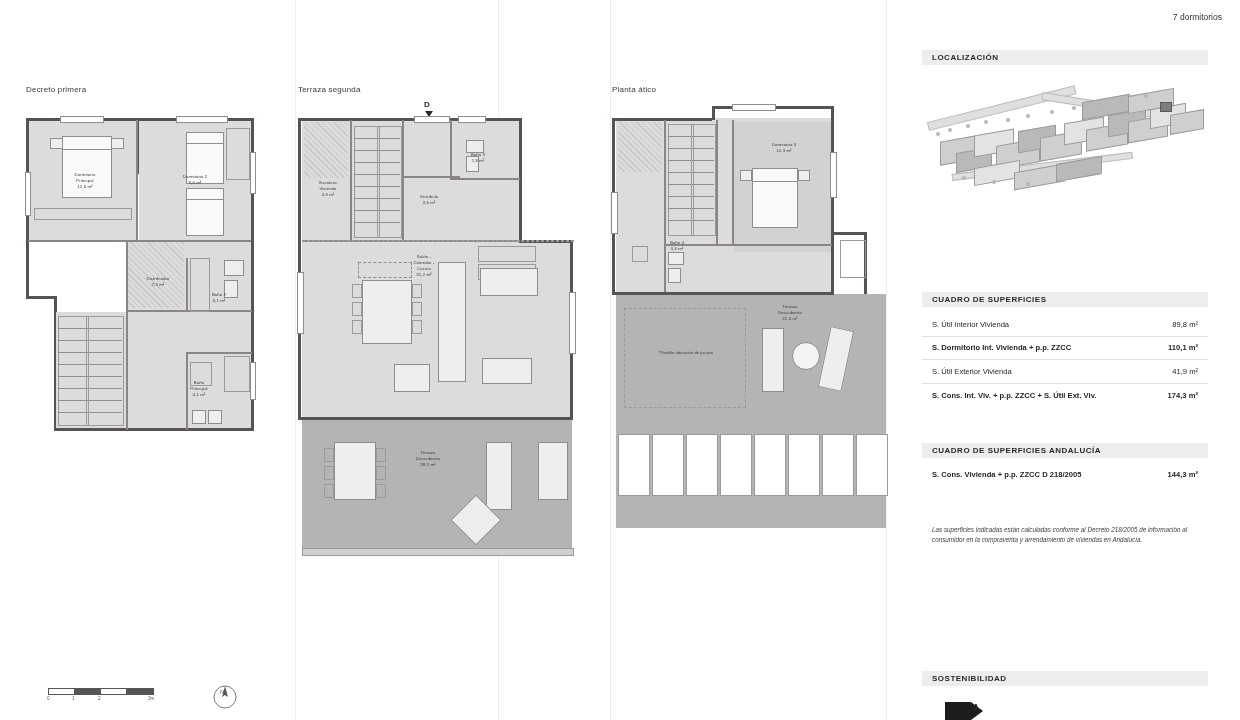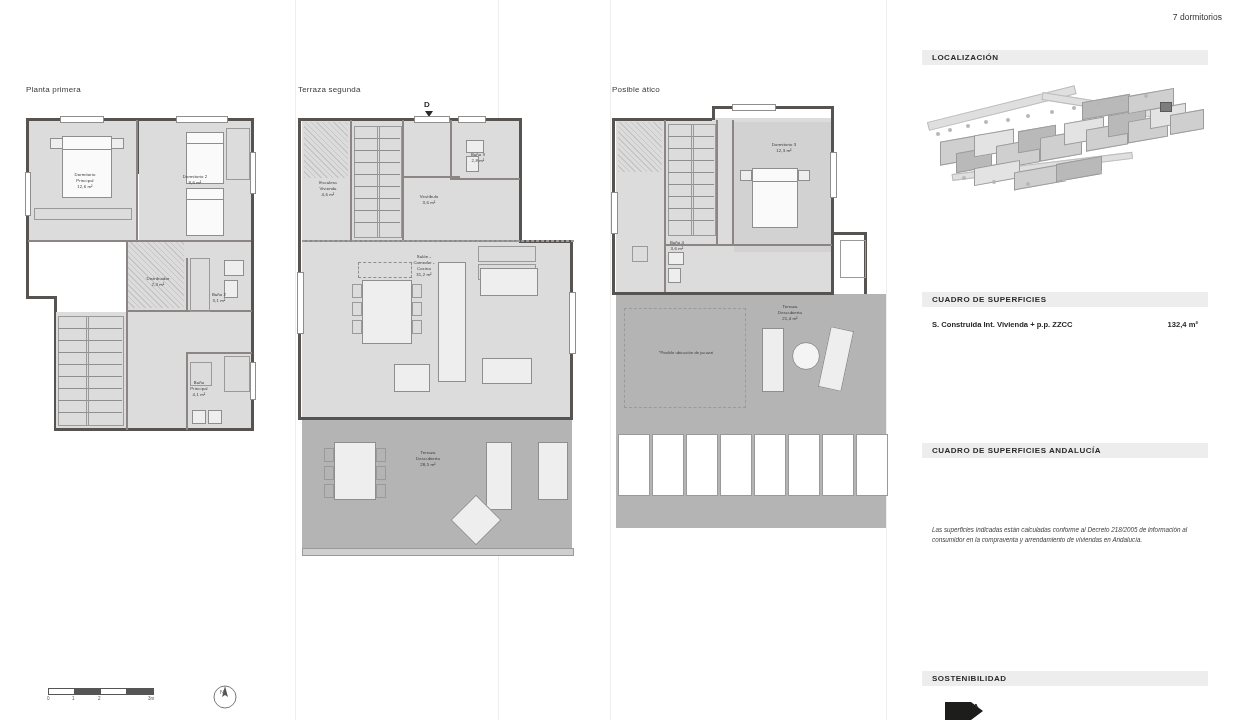--- a/index.html
+++ b/index.html
@@ -180,21 +180,21 @@
 </head>
 <body>
 
 <div class="page">
 
   <div class="guide" style="left:295px;"></div>
   <div class="guide" style="left:498px;"></div>
   <div class="guide" style="left:610px;"></div>
   <div class="guide" style="left:886px;"></div>
 
-  <div class="floor-title" style="left:26px; top:85px;">Planta primera</div>
+  <div class="floor-title" style="left:26px; top:85px;">Decreto primera</div>
 
   <div class="abs" style="left:26px; top:112px; width:240px; height:330px;">
 
     <div class="wall" style="left:0; top:6px; width:2.5px; height:180px;"></div>
     <div class="wall" style="left:0; top:6px; width:112px; height:2.5px;"></div>
     <div class="wall" style="left:110px; top:6px; width:2.5px; height:56px;"></div>
     <div class="wall" style="left:110px; top:6px; width:118px; height:2.5px;"></div>
     <div class="wall" style="left:225px; top:6px; width:2.5px; height:310px;"></div>
     <div class="wall" style="left:0; top:184px; width:30px; height:2.5px;"></div>
     <div class="wall" style="left:28px; top:184px; width:2.5px; height:134px;"></div>
@@ -378,21 +378,21 @@
 Cocina</span><br>
       <span>31,2 m²</span>
     </div>
     <div class="label-room" style="left:104px; top:338px; width:52px;">
       <span style="white-space:pre-line;">Terraza
 Descubierta</span><br>
       <span>28,5 m²</span>
     </div>
   </div>
 
-  <div class="floor-title" style="left:612px; top:85px;">Posible ático</div>
+  <div class="floor-title" style="left:612px; top:85px;">Planta ático</div>
 
   <div class="abs" style="left:612px; top:112px; width:282px; height:400px;">
 
     <div class="terr-fill" style="left:4px; top:182px; width:270px; height:234px;"></div>
 
     <div class="room-fill" style="left:4px; top:6px; width:218px; height:176px;"></div>
     <div class="room-fill-2" style="left:122px; top:10px; width:100px; height:130px;"></div>
 
     <div class="wall" style="left:0; top:6px; width:3px; height:176px;"></div>
     <div class="wall" style="left:0; top:6px; width:100px; height:3px;"></div>
@@ -534,30 +534,46 @@
       <div class="tree" style="left:70px;  top:100px;"></div>
       <div class="tree" style="left:104px; top:102px;"></div>
       <div class="tree" style="left:140px; top:98px;"></div>
       <div class="tree" style="left:176px; top:90px;"></div>
     </div>
 
     <div class="sec-head" style="top:292px;">
       <span>CUADRO DE SUPERFICIES</span>
     </div>
     <div class="tbl" style="top:313px;">
+      <div class="tbl-row">
+        <span>S. Útil Interior Vivienda</span>
+        <span class="val">89,8 m²</span>
+      </div>
       <div class="tbl-row bold">
-        <span>S. Construida Int. Vivienda + p.p. ZZCC</span>
-        <span class="val">132,4 m²</span>
+        <span>S. Dormitorio Int. Vivienda + p.p. ZZCC</span>
+        <span class="val">110,1 m²</span>
+      </div>
+      <div class="tbl-row">
+        <span>S. Útil Exterior Vivienda</span>
+        <span class="val">41,9 m²</span>
+      </div>
+      <div class="tbl-row bold">
+        <span>S. Cons. Int. Viv. + p.p. ZZCC + S. Útil Ext. Viv.</span>
+        <span class="val">174,3 m²</span>
       </div>
     </div>
 
     <div class="sec-head" style="top:443px;">
       <span>CUADRO DE SUPERFICIES ANDALUCÍA</span>
     </div>
     <div class="tbl" style="top:463px;">
+      <div class="tbl-row bold">
+        <span>S. Cons. Vivienda + p.p. ZZCC D 218/2005</span>
+        <span class="val">144,3 m²</span>
+      </div>
     </div>
 
     <div class="note" style="top:525px;">Las superficies indicadas están calculadas conforme al Decreto 218/2005 de información al consumidor en la compraventa y arrendamiento de viviendas en Andalucía.</div>
 
     <div class="sec-head" style="top:671px;">
       <span>SOSTENIBILIDAD</span>
     </div>
   </div>
 
   <div class="energy-arrow">

